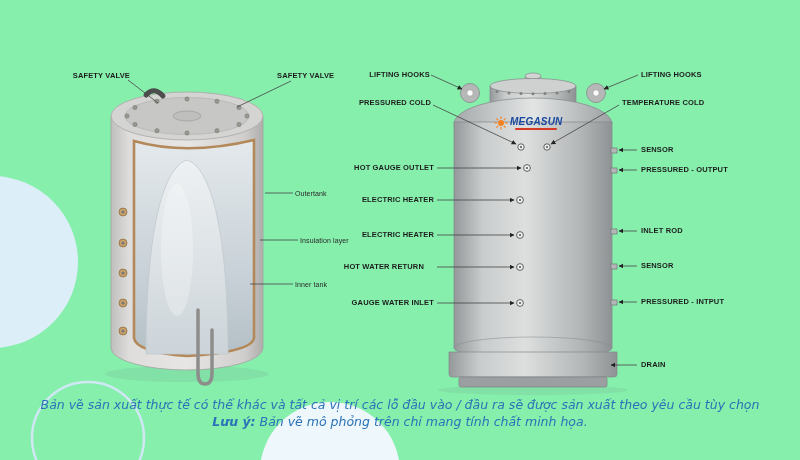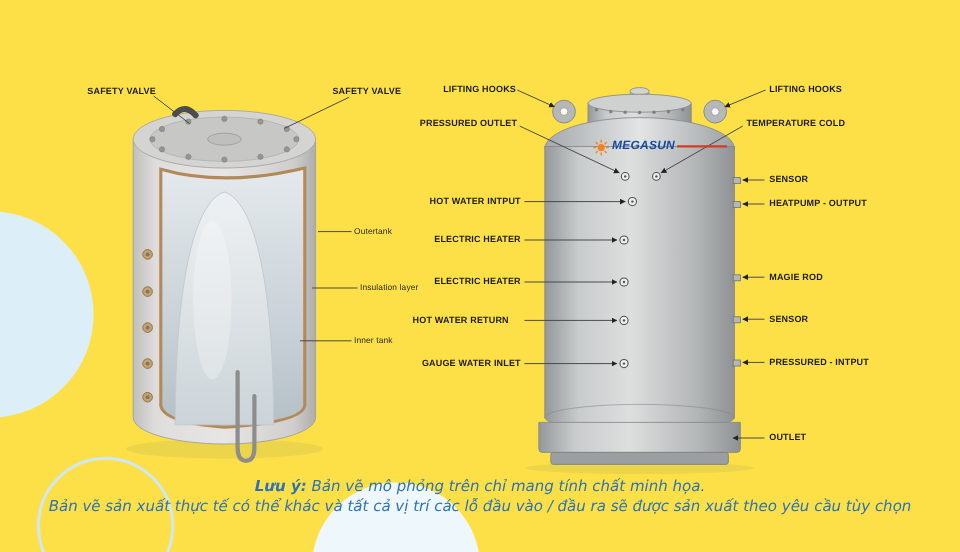--- a/index.html
+++ b/index.html
@@ -1,23 +1,23 @@
 <!DOCTYPE html>
 <html><head>
 <meta charset="utf-8">
 <style>
   *{margin:0;padding:0;box-sizing:border-box}
   html,body{width:800px;height:460px;background:#ffffff;overflow:hidden}
-  .canvas{position:relative;width:800px;height:460px;background:#fde047;font-family:"Liberation Sans",sans-serif}
+  .canvas{position:relative;width:800px;height:460px;background:#86efac;font-family:"Liberation Sans",sans-serif}
   svg.layer{position:absolute;left:0;top:0}
   .lbl{position:absolute;font-size:7.5px;color:#1c1c1c;letter-spacing:.15px;white-space:nowrap;line-height:10px;font-weight:bold}
   .lbl.ra{text-align:right}
   .lbl.mc{font-size:7px;color:#2a2a2a;font-weight:normal;letter-spacing:.1px}
   .logo{position:absolute;left:494px;top:116px;display:flex;align-items:flex-start;gap:2px}
-  .logo .col{display:flex;flex-direction:row;align-items:center;gap:1px}
+  .logo .col{display:flex;flex-direction:column;align-items:center;gap:1px}
   .logo .brand{font-style:italic;font-weight:bold;font-size:10px;color:#17479e;letter-spacing:.2px}
   .logo .tagline{width:42px;height:2px;background:#d43a26;border-radius:1px}
   .note{position:absolute;left:0;top:396px;width:800px;text-align:center;font-family:"DejaVu Sans",sans-serif;font-style:italic;font-size:12.5px;color:#2b72b8;line-height:17px}
   .note b{font-weight:bold}
 </style>
 </head>
 <body>
 
 <div class="canvas">
 
@@ -193,35 +193,35 @@
     </g>
   </svg>
 
   <div class="lbl ra" style="right:670px;top:71px">SAFETY VALVE</div>
   <div class="lbl" style="left:277px;top:71px">SAFETY VALVE</div>
   <div class="lbl mc" style="left:295px;top:189px">Outertank</div>
   <div class="lbl mc" style="left:300px;top:236px">Insulation layer</div>
   <div class="lbl mc" style="left:295px;top:280px">Inner tank</div>
 
   <div class="lbl ra" style="right:370px;top:70px">LIFTING HOOKS</div>
-  <div class="lbl ra" style="right:369px;top:98px">PRESSURED OUTLET</div>
-  <div class="lbl ra" style="right:366px;top:163px">HOT WATER INTPUT</div>
+  <div class="lbl ra" style="right:369px;top:98px">PRESSURED COLD</div>
+  <div class="lbl ra" style="right:366px;top:163px">HOT GAUGE OUTLET</div>
   <div class="lbl ra" style="right:366px;top:195px">ELECTRIC HEATER</div>
   <div class="lbl ra" style="right:366px;top:230px">ELECTRIC HEATER</div>
   <div class="lbl ra" style="right:376px;top:262px">HOT WATER RETURN</div>
   <div class="lbl ra" style="right:366px;top:298px">GAUGE WATER INLET</div>
 
   <div class="lbl" style="left:641px;top:70px">LIFTING HOOKS</div>
   <div class="lbl" style="left:622px;top:98px">TEMPERATURE COLD</div>
   <div class="lbl" style="left:641px;top:145px">SENSOR</div>
-  <div class="lbl" style="left:641px;top:165px">HEATPUMP - OUTPUT</div>
-  <div class="lbl" style="left:641px;top:226px">MAGIE ROD</div>
+  <div class="lbl" style="left:641px;top:165px">PRESSURED - OUTPUT</div>
+  <div class="lbl" style="left:641px;top:226px">INLET ROD</div>
   <div class="lbl" style="left:641px;top:261px">SENSOR</div>
   <div class="lbl" style="left:641px;top:297px">PRESSURED - INTPUT</div>
-  <div class="lbl" style="left:641px;top:360px">OUTLET</div>
+  <div class="lbl" style="left:641px;top:360px">DRAIN</div>
 
   <div class="logo">
     <svg width="14" height="14" viewBox="0 0 14 14">
       <g stroke="#f5821f" stroke-width="1.1">
         <line x1="7" y1="0.5" x2="7" y2="3"></line>
           <line x1="7" y1="11" x2="7" y2="13.5"></line>
         <line x1="0.5" y1="7" x2="3" y2="7"></line>
           <line x1="11" y1="7" x2="13.5" y2="7"></line>
         <line x1="2.4" y1="2.4" x2="4.2" y2="4.2"></line>
           <line x1="9.8" y1="9.8" x2="11.6" y2="11.6"></line>
@@ -230,17 +230,17 @@
       </g>
       <circle cx="7" cy="7" r="3" fill="#f5821f"></circle>
     </svg>
     <div class="col">
       <span class="brand">MEGASUN</span>
       <span class="tagline"></span>
     </div>
   </div>
 
   <div class="note">
+    <div>Bản vẽ sản xuất thực tế có thể khác và tất cả vị trí các lỗ đầu vào / đầu ra sẽ được sản xuất theo yêu cầu tùy chọn</div>
     <div><b>Lưu ý:</b><span> Bản vẽ mô phỏng trên chỉ mang tính chất minh họa.</span></div>
-    <div>Bản vẽ sản xuất thực tế có thể khác và tất cả vị trí các lỗ đầu vào / đầu ra sẽ được sản xuất theo yêu cầu tùy chọn</div>
   </div>
 
 </div>
 
 </body></html>

